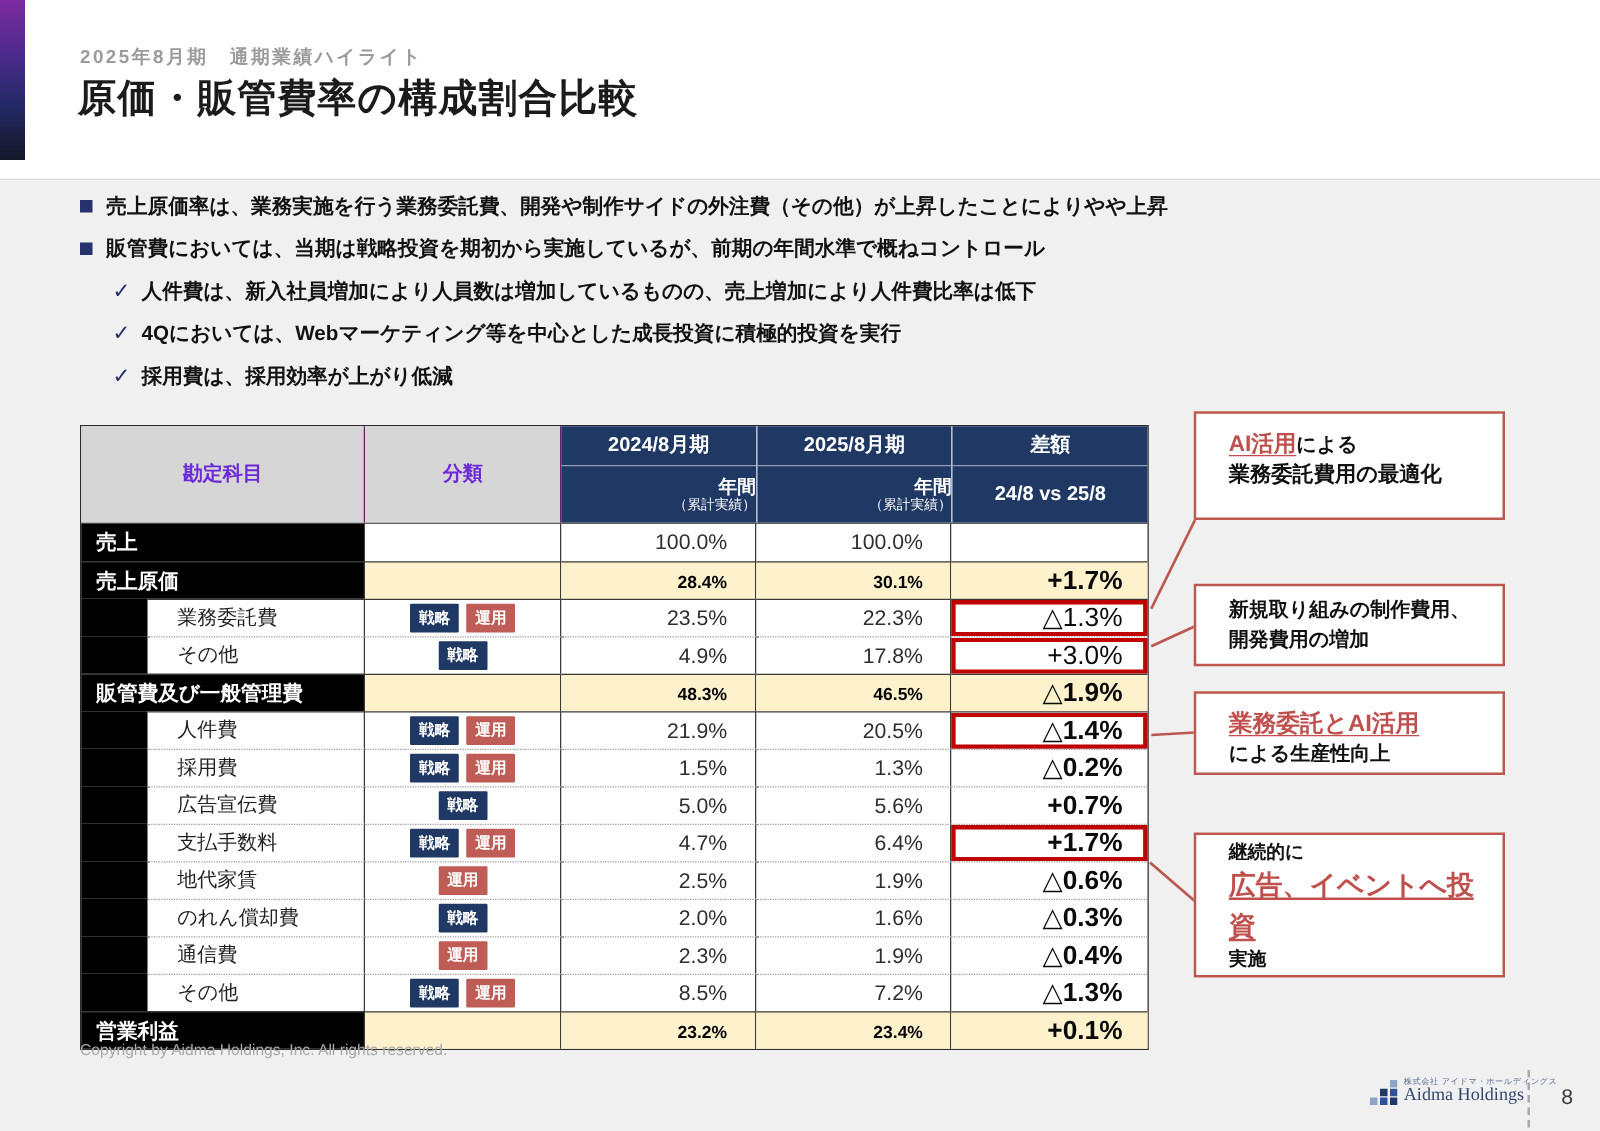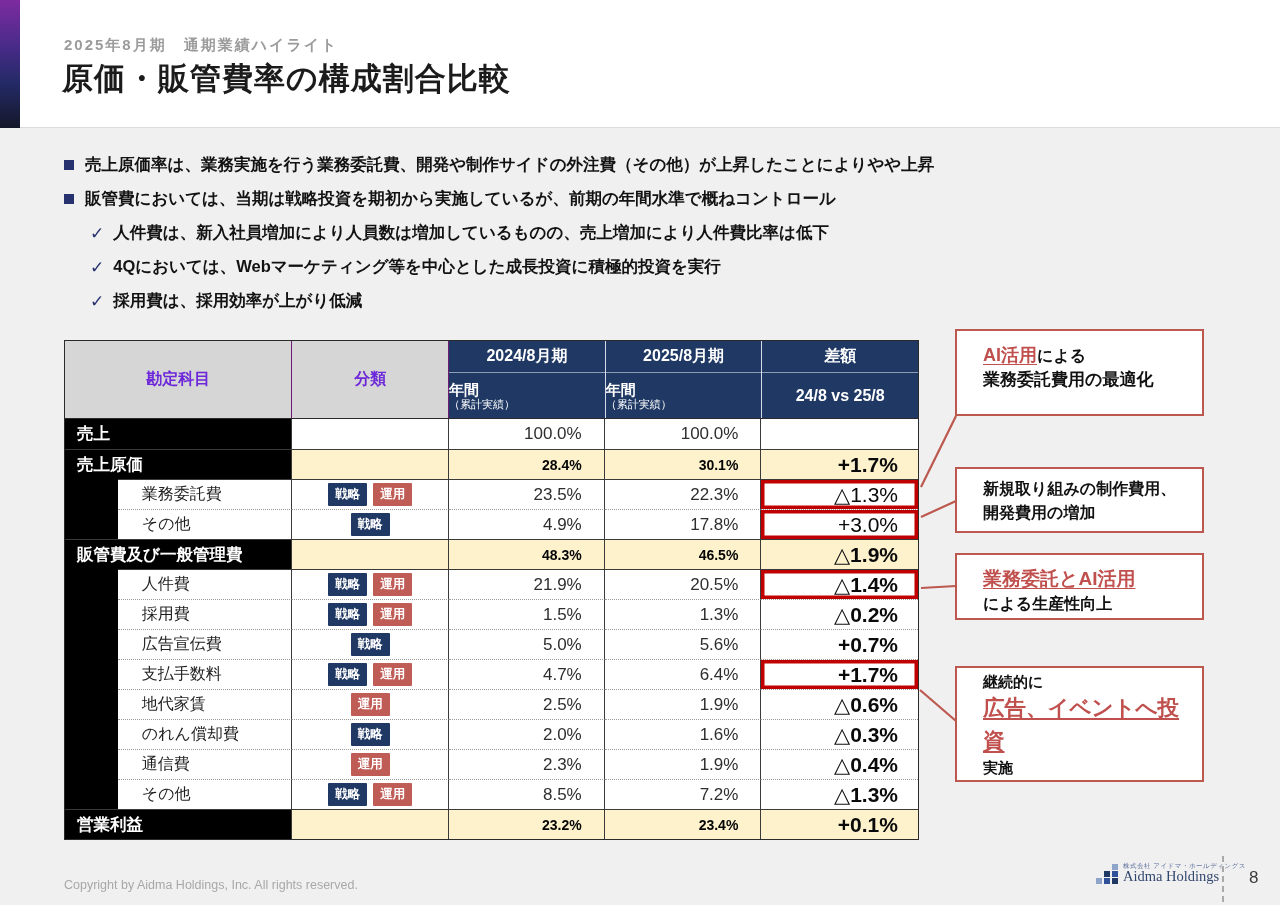--- a/index.html
+++ b/index.html
@@ -1,41 +1,41 @@
 <!DOCTYPE html>
 <html lang="ja"><head>
 <meta charset="utf-8">
 <style>
   * { margin:0; padding:0; box-sizing:border-box; }
   body { background:#888; font-family:"Liberation Sans","DejaVu Sans",sans-serif; }
   .slide { position:relative; width:1280px; height:905px; background:#f0f0f1; overflow:hidden; margin:0 auto; }
 
   
-  .header-band { position:absolute; left:0; top:0; width:1280px; height:128px; background:#ffffff; border-bottom:1px solid #dcdcdc;text-align:center; }
+  .header-band { position:absolute; left:0; top:0; width:1280px; height:144px; background:#ffffff; border-bottom:1px solid #dcdcdc;text-align:center; }
   .accent-bar { position:absolute; left:0; top:0; width:20px; height:128px;
     background:linear-gradient(180deg,#7d2ba0 0%,#4a2b8a 35%,#232a66 65%,#151729 100%); }
   .eyebrow { position:absolute; left:64px; top:36px; font-size:15px; font-weight:600; color:#9b9b9b; letter-spacing:2px; }
   .page-title { position:absolute; left:62px; top:58px; font-size:31px; font-weight:900; color:#1b1b1b; letter-spacing:1px; }
 
   
   .bullets { position:absolute; left:64px; top:154px; width:900px; }
   .b-line { display:flex; align-items:center; margin-bottom:12px; font-size:16.5px; font-weight:bold; color:#121212; }
   .sq { width:10px; height:10px; background:#26316e; margin-right:11px; flex:0 0 auto; }
   .b-check { margin-left:26px; }
   .chk { color:#26316e; font-weight:bold; margin-right:9px; font-size:17px; }
 
   
   .table { position:absolute; left:64px; top:340px; width:855px; border:1.5px solid #2a2a2a; background:#fff; }
   .thead { display:flex; border-bottom:1.5px solid #2a2a2a; }
   .hc { height:77px; }
   .hg { background:#d6d6d6; color:#6d28d9; font-weight:bold; font-size:16px; display:flex; align-items:center; justify-content:center; border-right:1px solid #701a75; }
   .hn { background:#1f3864; color:#fff; display:flex; flex-direction:column; }
   .hn + .hn { border-left:1px solid #d7dce8; }
   .hn1 { height:32px; display:flex; align-items:center; justify-content:center; font-weight:bold; font-size:16px; border-bottom:1px solid rgba(255,255,255,.5); }
-  .hn2 { flex:1; display:flex; flex-direction:column; align-items:flex-start; justify-content:center; line-height:1.15; }
+  .hn2 { flex:1; display:flex; flex-direction:column; align-items:flex-end; justify-content:center; line-height:1.15; }
   .hn2a { font-size:15px; font-weight:bold; }
   .hn2b { font-size:11px; }
   .hnvs { flex:1; display:flex; align-items:center; justify-content:center; font-size:16px; font-weight:bold; }
 
   .w-labelfull { width:228px; }
   .w-cat { width:157px; }
   .w-v1 { width:156px; }
   .w-v2 { width:157px; }
   .w-diff { width:157px;justify-content:center; }
 
@@ -67,21 +67,21 @@
   .co-4 { left:955px; top:666px; width:249px; height:116px; display:flex; flex-direction:column; justify-content:center; }
   .co-black { font-size:16px; font-weight:bold; line-height:1.45; }
   .co-red { color:#c0504d; font-weight:bold; text-decoration:underline; text-underline-offset:3px; }
   .co-red-lg { font-size:19px; }
   .co-red-xl { font-size:21.5px; line-height:1.5; }
   .co-lead { font-size:18px; }
 
   .lines-svg { position:absolute; left:0; top:0; width:1280px; height:905px; pointer-events:none; }
 
   
-  .copyright { position:absolute; left:64px; top:878px; font-size:12.5px; color:#a8a8a8; }
+  .copyright { position:absolute; left:64px; top:833px; font-size:12.5px; color:#a8a8a8; }
   .logo { position:absolute; left:1096px; top:862px; display:flex; align-items:flex-end; }
   .logo-txt { margin-left:5px; display:flex; flex-direction:column; line-height:1.1; }
   .logo-co { font-size:6.5px; color:#5a6f9a; letter-spacing:.5px; }
   .logo-name { font-family:"Liberation Serif","DejaVu Serif",serif; font-size:14.5px; color:#33476e; }
   .footer-div { position:absolute; left:1222px; top:856px; height:46px; width:0; border-left:2px dashed #a9a9a9; }
   .page-num { position:absolute; left:1249px; top:868px; font-size:17px; color:#3b3b3b; }
 </style>
 </head>
 <body>
 

